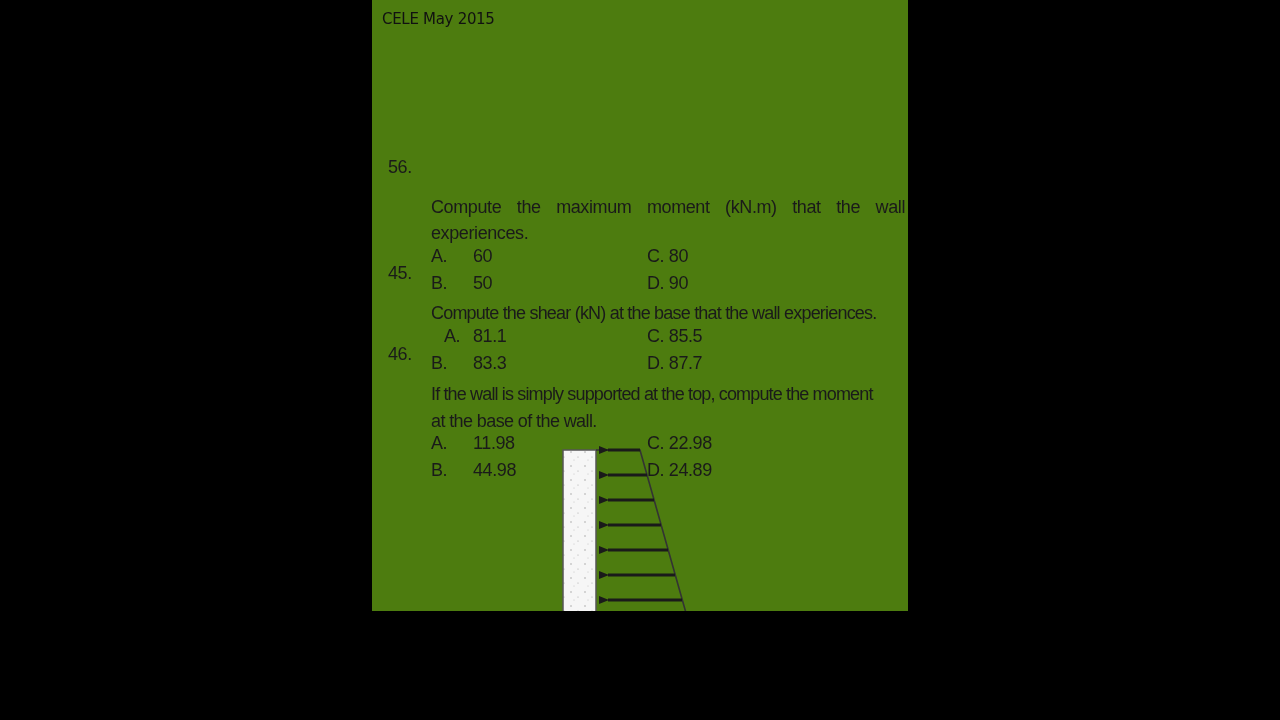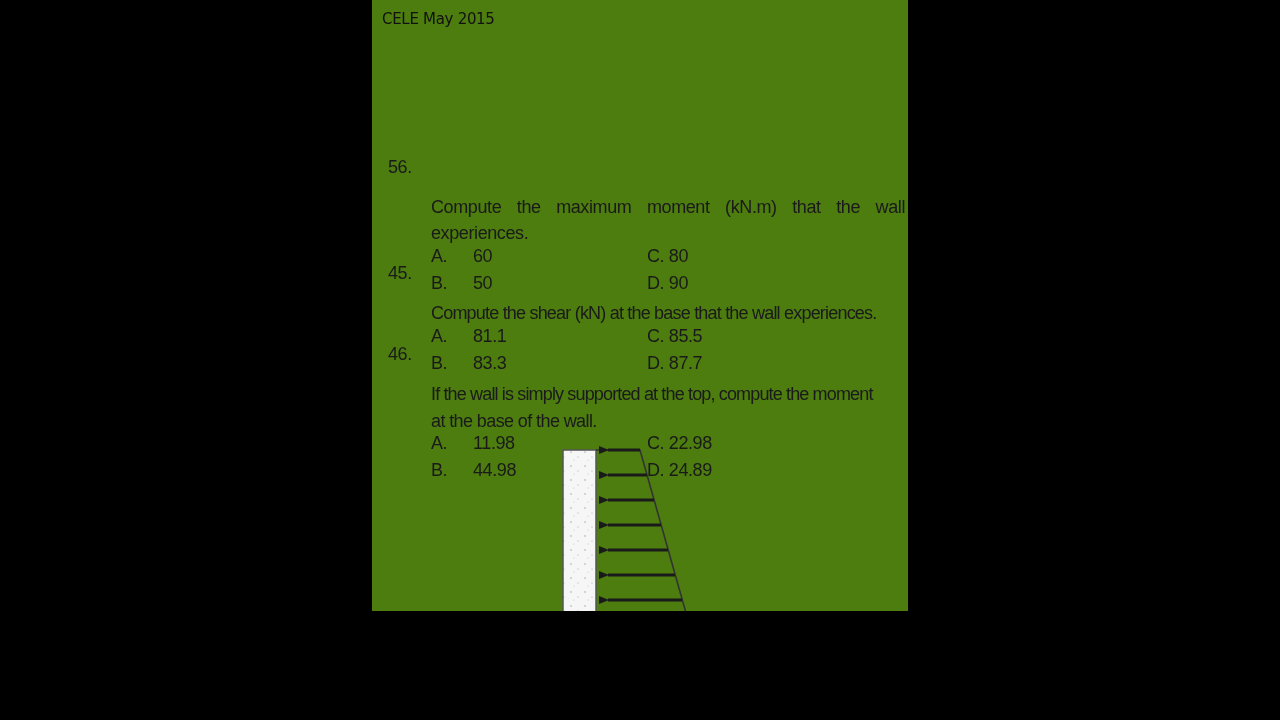--- a/index.html
+++ b/index.html
@@ -44,21 +44,21 @@
   </div>
   <div class="opt" style="left:59px; top:208px;"><span class="letter">A.</span><span>60</span></div>
   <div class="opt" style="left:275px; top:208px;">C. 80</div>
   <div class="opt" style="left:59px; top:235px;"><span class="letter">B.</span><span>50</span></div>
   <div class="opt" style="left:275px; top:235px;">D. 90</div>
 
   <div class="q" style="top:260px;">
     <span class="num">45.</span>
     <span class="stem nolast" style="letter-spacing:-0.8px;">Compute the shear (kN) at the base that the wall experiences.</span>
   </div>
-  <div class="opt" style="left:59px; top:288px;"><span class="letter">A.</span><span>81.1</span></div>
+  <div class="opt" style="left:59px; top:288px;text-align:center;"><span class="letter">A.</span><span>81.1</span></div>
   <div class="opt" style="left:275px; top:288px;">C. 85.5</div>
   <div class="opt" style="left:59px; top:315px;"><span class="letter">B.</span><span>83.3</span></div>
   <div class="opt" style="left:275px; top:315px;">D. 87.7</div>
 
   <div class="q" style="top:341px;">
     <span class="num">46.</span>
     <span class="stem nolast" style="letter-spacing:-0.85px;">If the wall is simply supported at the top, compute the moment</span>
   </div>
   <div class="q" style="top:368px;">
     <span class="stem nolast" style="letter-spacing:-0.6px;">at the base of the wall.</span>

